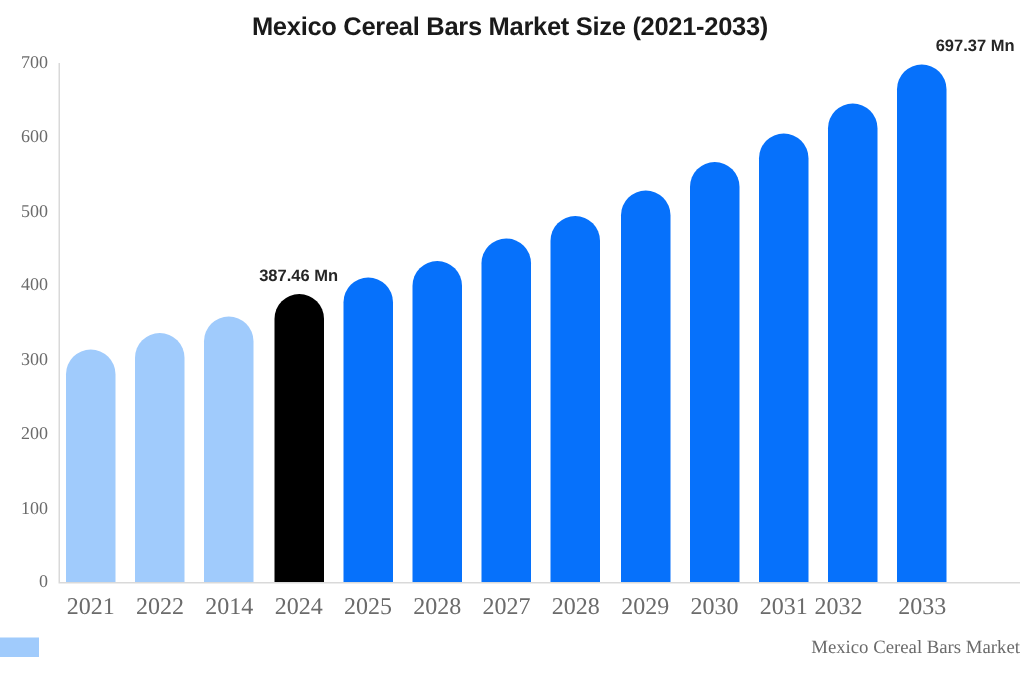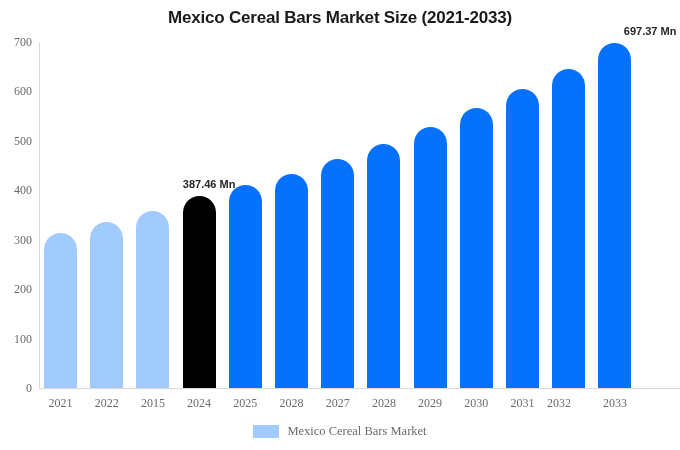--- a/index.html
+++ b/index.html
@@ -108,33 +108,33 @@
     right: -16px;
     transform: none;
   }
 
   .x-tick {
     position: absolute;
     top: 396px;
     width: 56px;
     text-align: center;
     font-family: "Liberation Serif", serif;
-    font-size: 12px;
+    font-size: 16px;
     color: #6b6b6b;
   }
 
   
   .legend {
     position: absolute;
     left: 0;
     top: 424px;
     width: 680px;
     display: flex;
     align-items: center;
-    justify-content: center;
+    justify-content: space-between;
     gap: 8px;
   }
   .legend-swatch {
     width: 26px;
     height: 13px;
     background: #a0cbfc;
   }
   .legend-label {
     font-family: "Liberation Serif", serif;
     font-size: 12.5px;
@@ -164,21 +164,21 @@
     <div class="bars-layer" id="bars-layer">
         <div class="bar-group" style="left: 44px; height: 184.711px;">
           <div class="bar" style="height: 154.711px; background: rgb(160, 203, 252);"></div>
         </div>
         <div class="bar-group" style="left: 90.2px; height: 195.586px;">
           <div class="bar" style="height: 165.586px; background: rgb(160, 203, 252);"></div>
         </div>
         <div class="bar-group" style="left: 136.4px; height: 207.449px;">
           <div class="bar" style="height: 177.449px; background: rgb(160, 203, 252);"></div>
         </div>
-        <div class="bar-group" style="left: 182.6px; height: 221.516px; padding-left: 20px;">
+        <div class="bar-group" style="left: 182.6px; height: 221.516px;">
           <div class="bar" style="height: 191.516px; background: rgb(0, 0, 0);"></div>
           <div class="bar-value-label" style="bottom: 197.516px;">387.46 Mn</div>
         </div>
         <div class="bar-group" style="left: 228.8px; height: 232.657px;">
           <div class="bar" style="height: 202.657px; background: rgb(6, 113, 251);"></div>
         </div>
         <div class="bar-group" style="left: 275px; height: 244.026px;">
           <div class="bar" style="height: 214.026px; background: rgb(6, 113, 251);"></div>
         </div>
         <div class="bar-group" style="left: 321.2px; height: 259.349px;">
@@ -200,21 +200,21 @@
           <div class="bar" style="height: 319.309px; background: rgb(6, 113, 251);"></div>
         </div>
         <div class="bar-group" style="left: 598.4px; height: 374.7px; padding-left: 29px;">
           <div class="bar" style="height: 344.7px; background: rgb(6, 113, 251);"></div>
           <div class="bar-value-label clip-right" style="bottom: 350.7px;">697.37 Mn</div>
         </div>
       </div>
     <div id="x-ticks">
         <div class="x-tick" style="left: 32.5px;">2021</div>
         <div class="x-tick" style="left: 78.7px;">2022</div>
-        <div class="x-tick" style="left: 124.9px;">2015</div>
+        <div class="x-tick" style="left: 124.9px;">2014</div>
         <div class="x-tick" style="left: 171.1px;">2024</div>
         <div class="x-tick" style="left: 217.3px;">2025</div>
         <div class="x-tick" style="left: 263.5px;">2028</div>
         <div class="x-tick" style="left: 309.7px;">2027</div>
         <div class="x-tick" style="left: 355.9px;">2028</div>
         <div class="x-tick" style="left: 402.1px;">2029</div>
         <div class="x-tick" style="left: 448.3px;">2030</div>
         <div class="x-tick" style="left: 494.5px;">2031</div>
         <div class="x-tick" style="left: 531px;">2032</div>
         <div class="x-tick" style="left: 586.9px;">2033</div>

